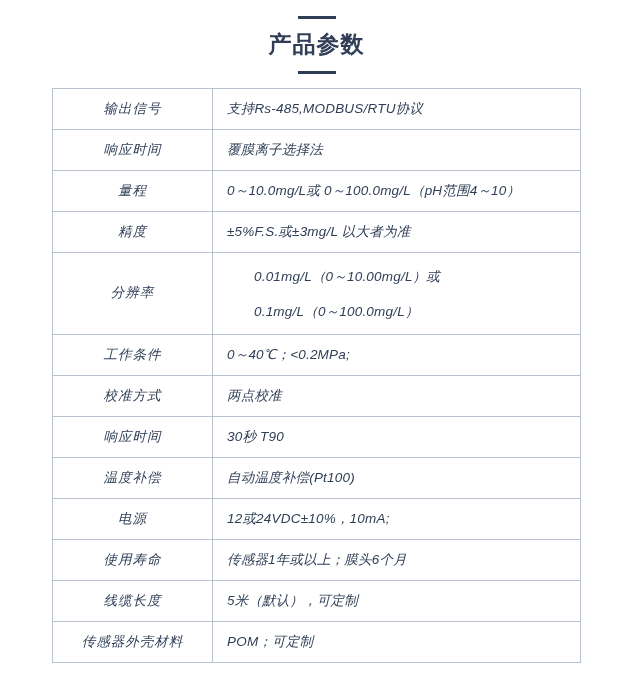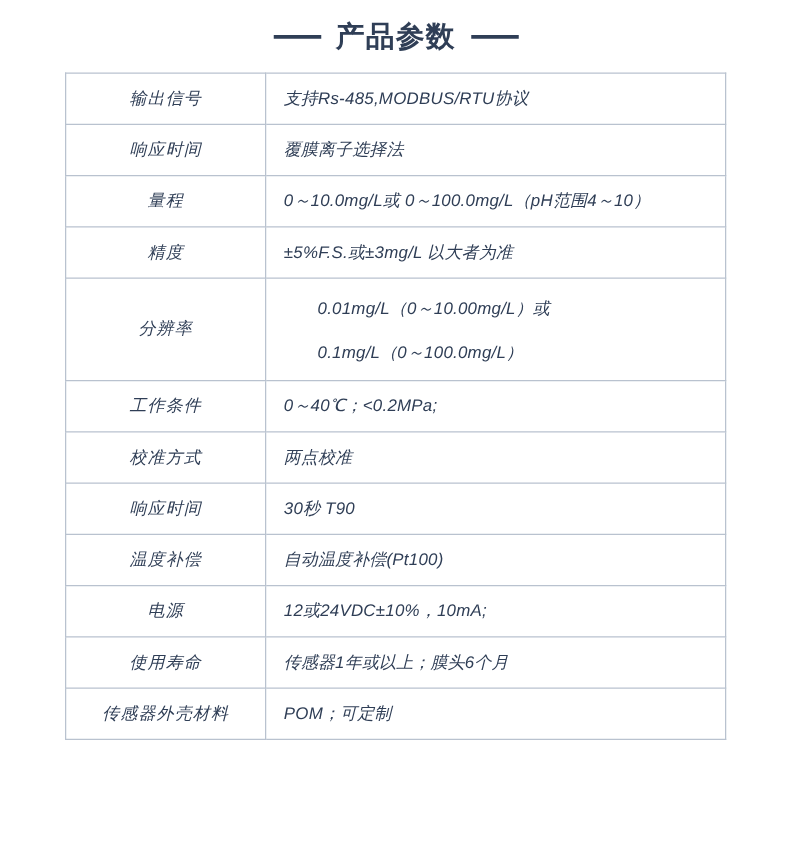--- a/index.html
+++ b/index.html
@@ -20,20 +20,21 @@
     position: relative;
     box-sizing: border-box;
   }
   .title-row {
     display: flex;
     align-items: center;
     justify-content: center;
     gap: 12px;
     padding-top: 16px;
     padding-bottom: 14px;
+    flex-direction: column;
   }
   .title-rule {
     width: 38px;
     height: 3px;
     background: #2f3e56;
     display: block;
   }
   .title-text {
     font-size: 23px;
     font-weight: bold;
@@ -134,20 +135,24 @@
         </tr>
         <tr>
           <td class="label">电源</td>
           <td class="value">12或24VDC±10%，10mA;</td>
         </tr>
         <tr>
           <td class="label">使用寿命</td>
           <td class="value">传感器1年或以上；膜头6个月</td>
         </tr>
         <tr>
+          <td class="label">线缆长度</td>
+          <td class="value">5米（默认），可定制</td>
+        </tr>
+        <tr>
           <td class="label">传感器外壳材料</td>
           <td class="value">POM；可定制</td>
         </tr>
       </tbody>
     </table>
   </div>
 
 </div>
 
 </body></html>

